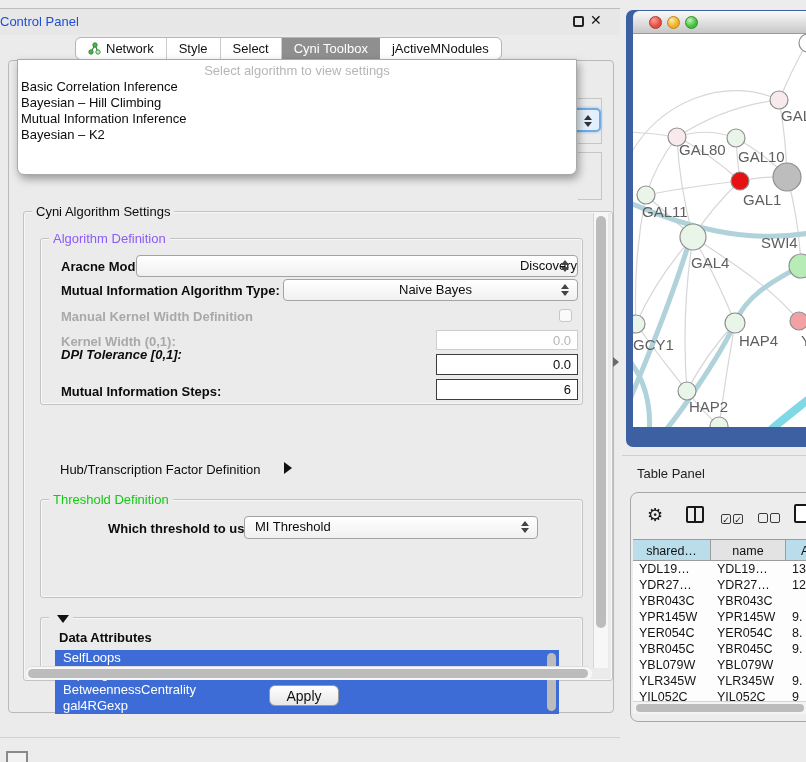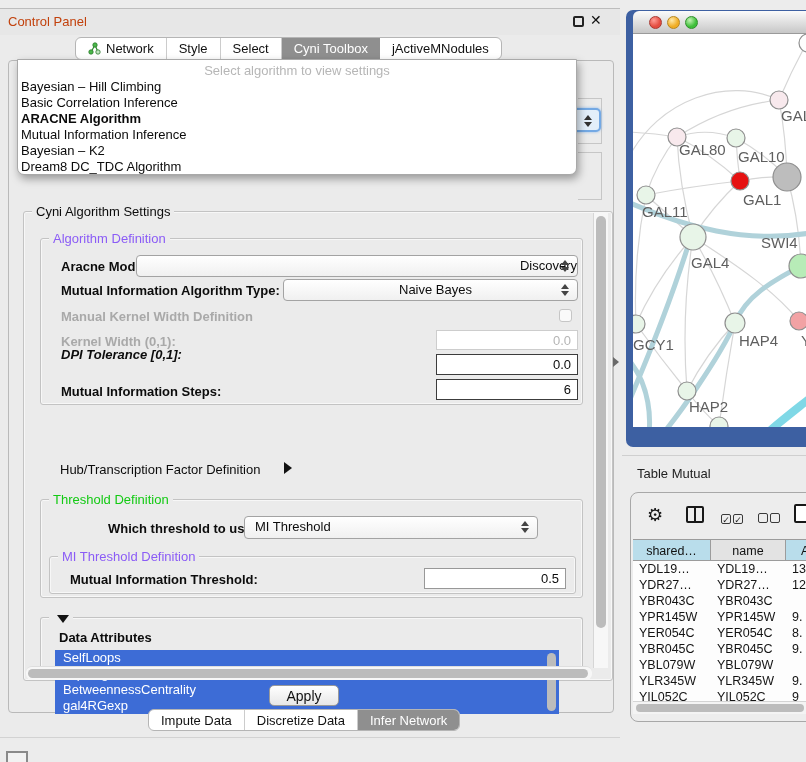--- a/index.html
+++ b/index.html
@@ -8,21 +8,21 @@
     position:relative; overflow:hidden;
     background:#ececec;
     font-family:"Liberation Sans", sans-serif;
     color:#1a1a1a;
   }
   .abs { position:absolute; }
 
   
   .cp-window { left:0; top:8px; width:620px; height:732px; background:#ebebeb; border-top:1px solid #bdbdbd; }
   .cp-titlebar { left:0; top:0; width:620px; height:26px; background:#e7e7e7; }
-  .cp-title { left:8px; top:5px; font-size:13px; color:#c2410c; }
+  .cp-title { left:0; top:5px; font-size:13px; color:#1d4ed8; }
   .float-icon { left:573px; top:7px; width:11px; height:11px; border:2px solid #222; border-radius:2px; }
   .close-icon { left:590px; top:3px; font-size:14px; font-weight:bold; color:#111; font-family:"DejaVu Sans",sans-serif; }
 
   
   .tabstrip { left:75px; top:28px; height:23px; display:flex; border:1px solid #b5b5b5; border-radius:6px; background:#ffffff; overflow:hidden; }
   .tab { padding:3px 12px 0 12px; font-size:13px; color:#111; border-right:1px solid #cccccc; display:flex; align-items:flex-start; gap:5px; height:100%; }
   .tab:last-child { border-right:none; }
   .tab.selected { background:#8f8f8f; color:#ffffff; border-right:none; }
   .net-tab-icon { width:13px; height:13px; margin-top:1px; }
 
@@ -197,25 +197,20 @@
 
         <span class="abs lbl b" style="left:55px; top:21px;">Which threshold to use:</span>
         <div class="abs combo" style="left:203px; top:16px; width:294px; height:23px;">
           <span>MI Threshold</span>
           <span class="arrows">
               <span class="up" style="display:block;"></span>
               <span class="dn" style="display:block;"></span>
             </span>
         </div>
 
-        <div class="abs gbox" style="left:8px; top:56px; width:527px; height:38px;">
-          <span class="legend blue">MI Threshold Definition</span>
-          <span class="abs lbl b" style="left:8px; top:15px;">Mutual Information Threshold:</span>
-          <div class="abs tfield norm" style="left:374px; top:11px; width:142px; height:21px;">0.5</div>
-        </div>
       </div>
 
       <div class="abs gbox" style="left:16px; top:405px; width:543px; height:62px; border-bottom:none;">
         <span class="legend" style="color:#0c0c0c; white-space:nowrap;">
           <span class="tri-down" style="margin-left:4px; vertical-align:-1px;"></span>
         </span>
         <span class="abs lbl b" style="left:6px; top:12px;">Data Attributes</span>
         <div class="abs attr-list" id="attr-list" style="left:14px; top:32px; width:504px;">
             <div class="attr-item">SelfLoops</div>
             <div class="attr-item">TopologicalCoefficient</div>
@@ -226,46 +221,33 @@
       </div>
 
       <div class="abs vscroll-track" style="left:569px; top:1px; width:15px; height:455px;">
         <div class="scroll-thumb abs" style="left:2px; top:3px; width:10px; height:412px;"></div>
       </div>
       <div class="abs hscroll-track" style="left:2px; top:454px; width:566px; height:14px;">
         <div class="scroll-thumb abs" style="left:2px; top:2px; width:560px; height:9px;"></div>
       </div>
     </div>
 
-    <div class="abs apply-btn" style="left:260px; top:624px; width:70px; height:21px;">Apply</div>
+    <div class="abs apply-btn" style="left:260px; top:624px; width:70px; height:21px;border-radius:6px;">Apply</div>
   </div>
 
   <div class="abs popup">
     <div class="popup-placeholder">Select algorithm to view settings</div>
     <div id="algorithm-popup-list">
+        <div class="popup-item">Basic Correlation Inference</div>
         <div class="popup-item">Bayesian – Hill Climbing</div>
-        <div class="popup-item">Basic Correlation Inference</div>
-        <div class="popup-item bold">ARACNE Algorithm</div>
         <div class="popup-item">Mutual Information Inference</div>
         <div class="popup-item">Bayesian – K2</div>
-        <div class="popup-item">Dream8 DC_TDC Algorithm</div>
-      </div>
-  </div>
-
-  <div class="abs bottom-tabstrip">
-    <div class="tab">
-        <span>Impute Data</span>
-      </div>
-    <div class="tab">
-        <span>Discretize Data</span>
-      </div>
-    <div class="tab selected">
-        <span>Infer Network</span>
-      </div>
-  </div>
+      </div>
+  </div>
+
 </div>
 
 <div class="abs cp-bottomline"></div>
 <div class="abs sash-arrow" style="left:613px; top:357px;"></div>
 <div class="abs bl-square"></div>
 
 <div class="abs net-window">
   <div class="abs net-titlebar">
     <span class="abs light red" style="left:16px;"></span>
     <span class="abs light yellow" style="left:34px;"></span>
@@ -326,21 +308,21 @@
         <circle cx="166" cy="287" r="9" fill="#f2a2a4" stroke="#8f8f8f" stroke-width="1.2"></circle>
         <text x="168" y="312" fill="#5f5f5f" font-size="15" font-family="Liberation Sans, sans-serif">Y</text>
         <circle cx="54" cy="357" r="9" fill="#e8f5e8" stroke="#8f8f8f" stroke-width="1.2"></circle>
         <text x="56" y="378" fill="#5f5f5f" font-size="15" font-family="Liberation Sans, sans-serif">HAP2</text>
         <circle cx="86" cy="392" r="9" fill="#e8f5e8" stroke="#8f8f8f" stroke-width="1.2"></circle>
       </svg>
   </div>
 </div>
 
 <div class="abs tp-divider"></div>
-<span class="abs tp-title">Table Mutual</span>
+<span class="abs tp-title">Table Panel</span>
 
 <div class="abs table-box">
   <div class="abs tb-toolbar">
     <span class="abs gear-icon" style="left:16px; top:11px;">⚙</span>
     <span class="abs cols-icon" style="left:55px; top:13px;"></span>
     <span class="abs" style="left:90px; top:16px;"><span class="cb">✓</span><span class="cb" style="margin-left:2px;">✓</span></span>
     <span class="abs" style="left:127px; top:16px;"><span class="cb"></span><span class="cb" style="margin-left:2px;"></span></span>
     <span class="abs file-icon" style="left:163px; top:11px;"></span>
   </div>
   <div class="abs tbl">

